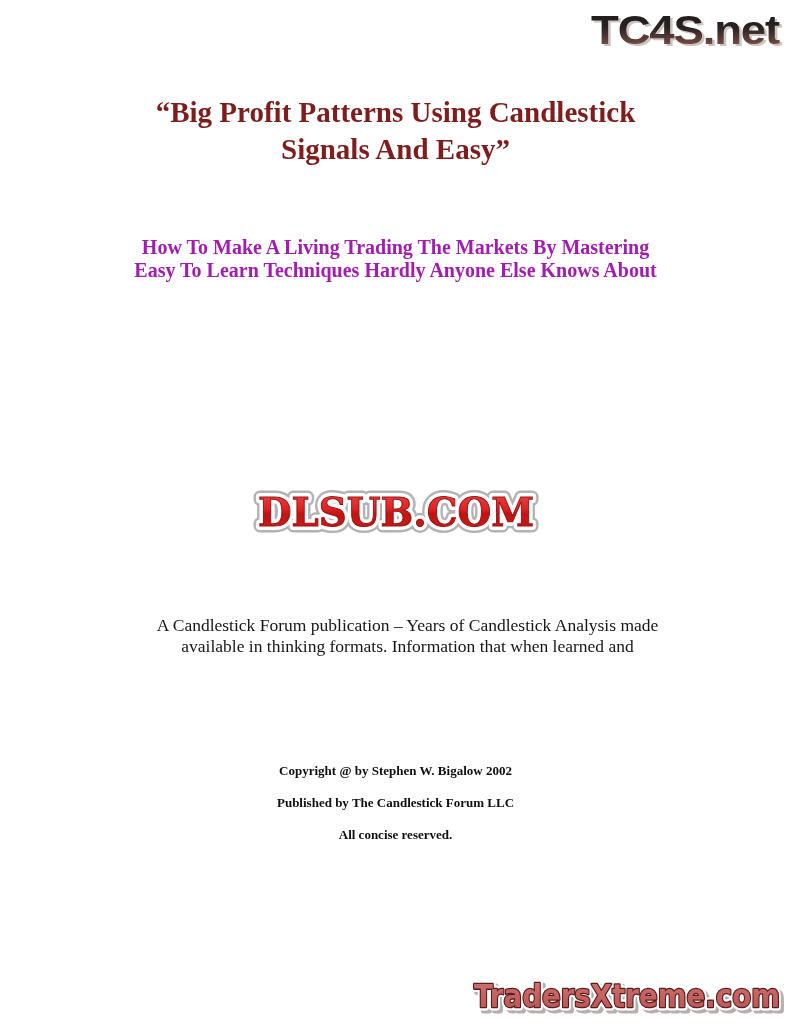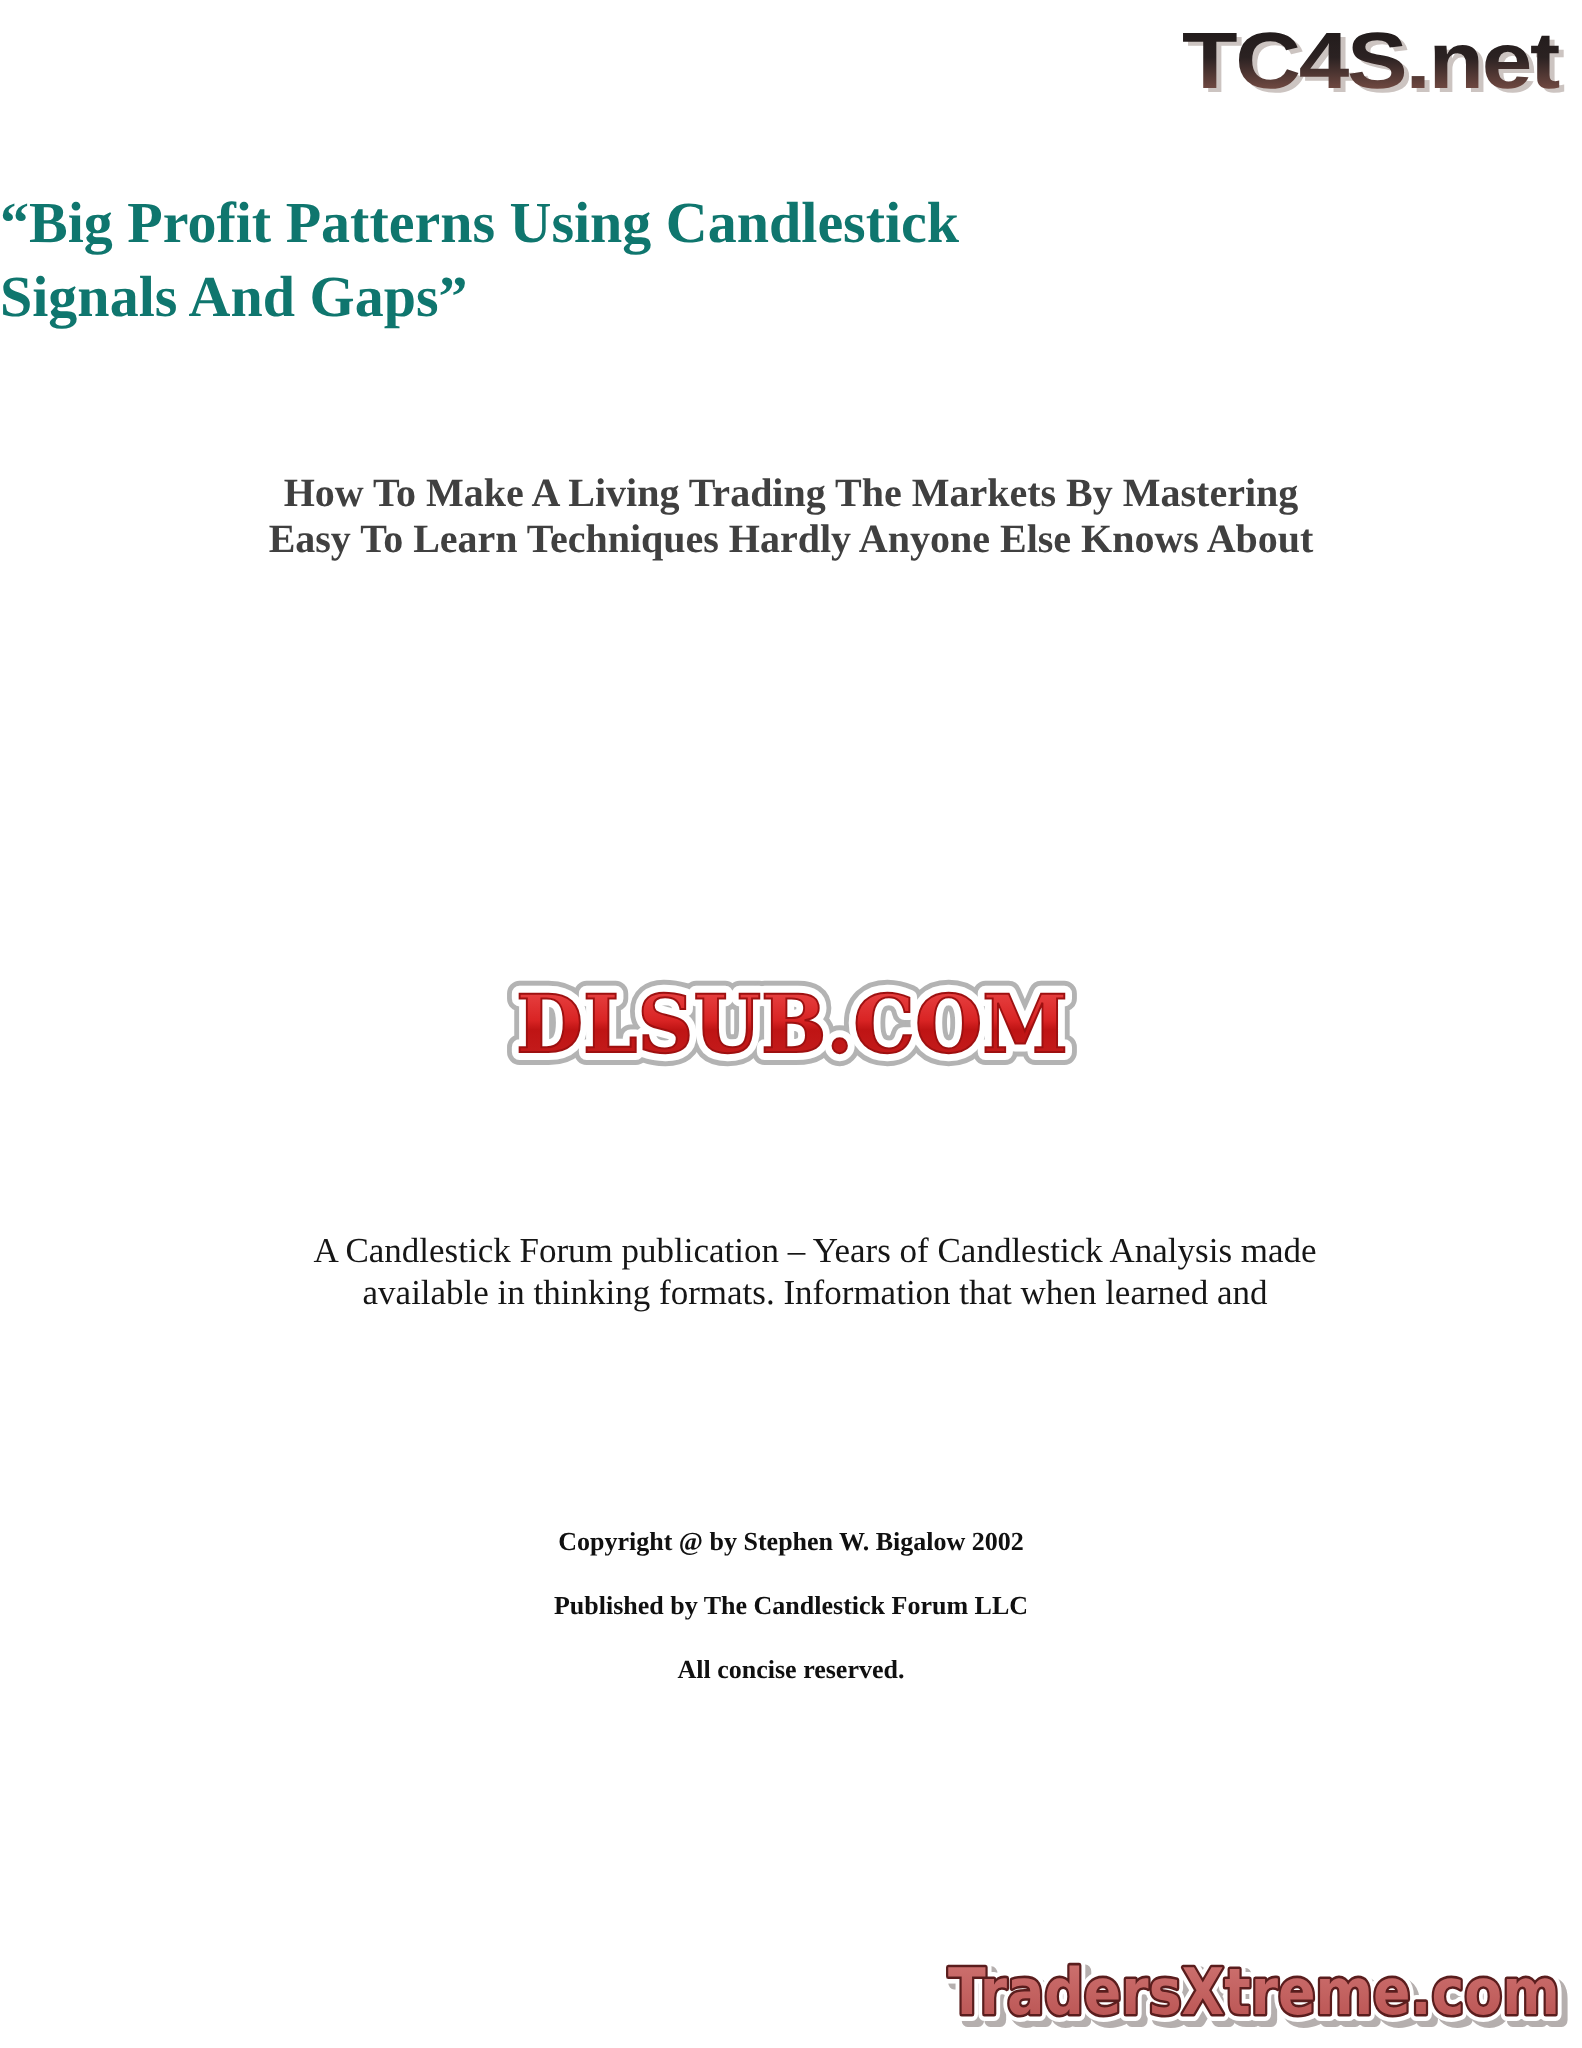--- a/index.html
+++ b/index.html
@@ -16,29 +16,29 @@
   
   .tc4s { position:absolute; top:3px; right:4px; }
   .tc4s text {
     font-family:"Liberation Sans", sans-serif;
     font-weight:bold; font-size:40px; letter-spacing:-1px;
   }
 
   
   .title {
     position:absolute; top:94px; left:0; width:100%;
-    text-align:left; font-weight:bold;
-    font-size:29px; line-height:37px; color:#0f766e;
+    text-align:center; font-weight:bold;
+    font-size:29px; line-height:37px; color:#7f1d1d;
   }
 
   
   .subtitle {
     position:absolute; top:236px; left:0; width:100%;
     text-align:center; font-weight:bold;
-    font-size:20px; line-height:23px; color:#404040;
+    font-size:20px; line-height:23px; color:#a21caf;
   }
 
   
   .dlsub { position:absolute; top:483px; left:50%; transform:translateX(-50%); }
   .dlsub text {
     font-family:"DejaVu Serif", serif;
     font-weight:bold; font-size:40px;
   }
 
   
@@ -76,21 +76,21 @@
         <stop offset="0.78" stop-color="#6b463f"></stop>
         <stop offset="1" stop-color="#9c6c62"></stop>
       </linearGradient>
     </defs>
     <text x="98" y="41" text-anchor="middle" textLength="188" lengthAdjust="spacingAndGlyphs" fill="#ccc4c1" transform="translate(2.5,2)">TC4S.net</text>
     <text x="98" y="41" text-anchor="middle" textLength="188" lengthAdjust="spacingAndGlyphs" fill="url(#tc4sGrad)">TC4S.net</text>
   </svg>
 
   <div class="title">
     <div>“Big Profit Patterns Using Candlestick</div>
-    <div>Signals And Gaps”</div>
+    <div>Signals And Easy”</div>
   </div>
 
   <div class="subtitle">
     <div>How To Make A Living Trading The Markets By Mastering</div>
     <div>Easy To Learn Techniques Hardly Anyone Else Knows About</div>
   </div>
 
   <svg class="dlsub" width="312" height="58" viewBox="0 0 312 58" xmlns="http://www.w3.org/2000/svg">
     <defs>
       <linearGradient id="dlsubGrad" x1="0" y1="0" x2="0" y2="1">

